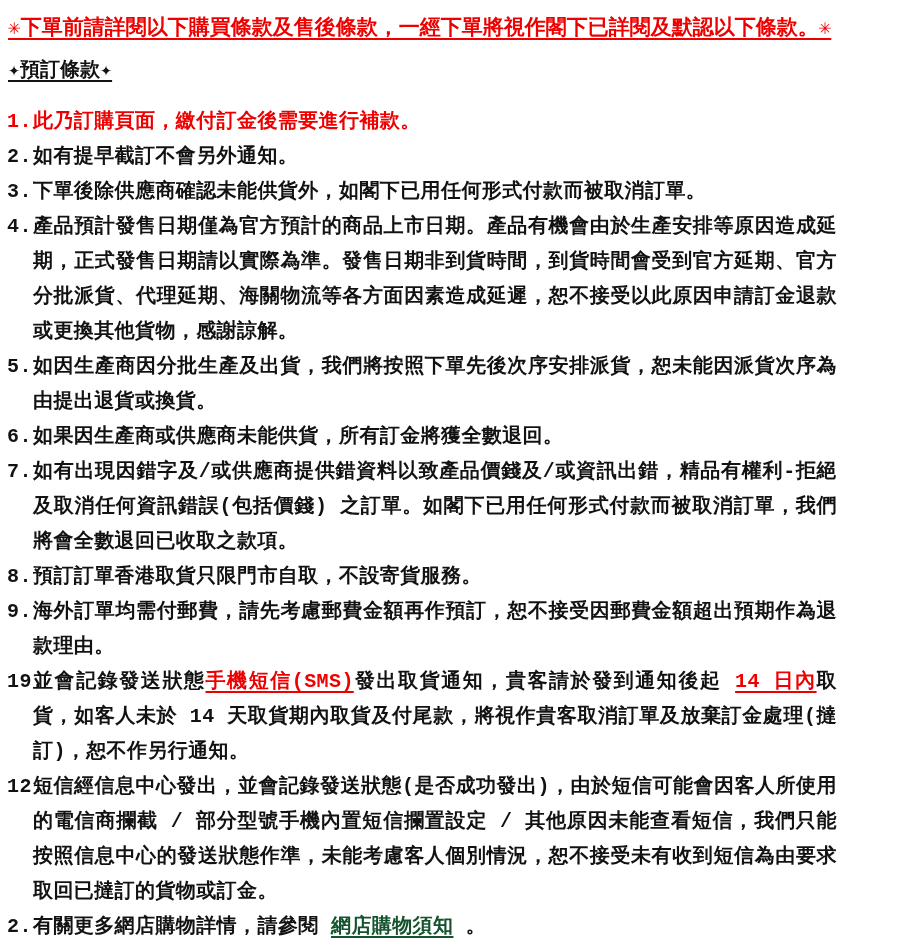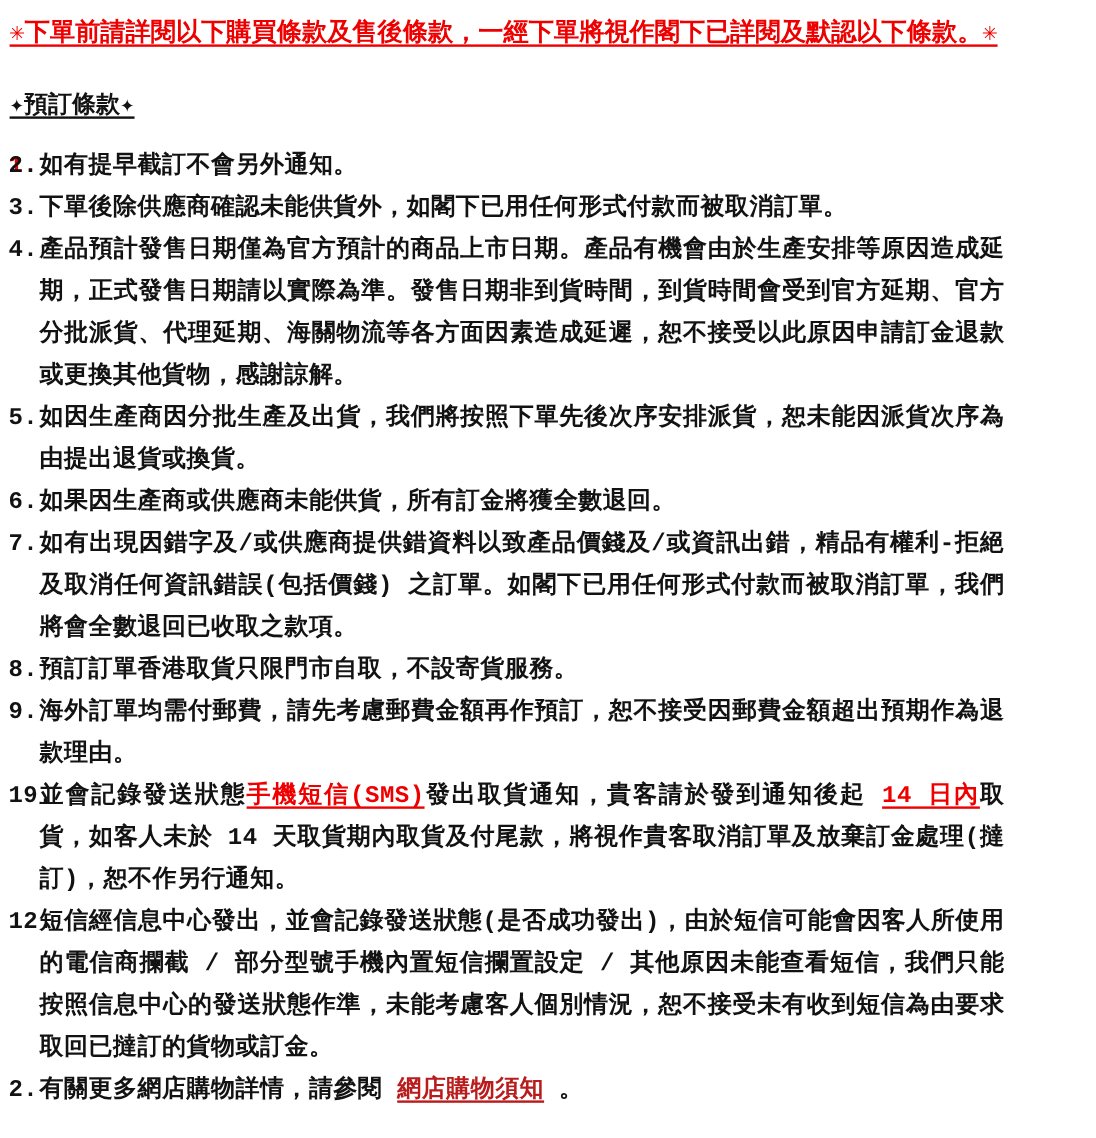--- a/index.html
+++ b/index.html
@@ -24,21 +24,21 @@
     margin: 2px 0 0 2px;
     text-decoration: underline;
     text-decoration-thickness: 2px;
     text-underline-offset: 4px;
     white-space: nowrap;
   }
   .section-title {
     font-size: 20px;
     font-weight: bold;
     color: #121212;
-    margin: 29px 0 0 2px;
+    margin: 12px 0 0 2px;
     text-decoration: underline;
     text-decoration-thickness: 2px;
     text-underline-offset: 4px;
   }
   ol.terms {
     list-style: none;
     margin: 21px 0 0 0;
     padding: 0;
     font-size: 20px;
     line-height: 35px;
@@ -58,38 +58,38 @@
   ol.terms li.red-item .num {
     color: #ee0000;
   }
   .seg.red-underline {
     color: #ee0000;
     text-decoration: underline;
     text-decoration-thickness: 2px;
     text-underline-offset: 4px;
   }
   a.seg.link {
-    color: #b91c1c;
+    color: #14532d;
     text-decoration: underline;
     text-decoration-thickness: 2px;
     text-underline-offset: 4px;
     cursor: pointer;
     margin-top: 37px;
   }
 </style>
 </head>
 <body>
 
 <div class="page">
   <div class="banner">✳下單前請詳閱以下購買條款及售後條款，一經下單將視作閣下已詳閱及默認以下條款。✳</div>
 
   <h2 class="section-title">✦預訂條款✦</h2>
 
   <ol class="terms">
-      <li class="red-item"><span class="num">1.</span></li>
+      <li class="red-item"><span class="num">1.</span><span class="seg normal">此乃訂購頁面，繳付訂金後需要進行補款。</span></li>
       <li><span class="num">2.</span><span class="seg normal">如有提早截訂不會另外通知。</span></li>
       <li><span class="num">3.</span><span class="seg normal">下單後除供應商確認未能供貨外，如閣下已用任何形式付款而被取消訂單。</span></li>
       <li><span class="num">4.</span><span class="seg normal">產品預計發售日期僅為官方預計的商品上市日期。產品有機會由於生產安排等原因造成延期，正式發售日期請以實際為準。發售日期非到貨時間，到貨時間會受到官方延期、官方分批派貨、代理延期、海關物流等各方面因素造成延遲，恕不接受以此原因申請訂金退款或更換其他貨物，感謝諒解。</span></li>
       <li><span class="num">5.</span><span class="seg normal">如因生產商因分批生產及出貨，我們將按照下單先後次序安排派貨，恕未能因派貨次序為由提出退貨或換貨。</span></li>
       <li><span class="num">6.</span><span class="seg normal">如果因生產商或供應商未能供貨，所有訂金將獲全數退回。</span></li>
       <li><span class="num">7.</span><span class="seg normal">如有出現因錯字及/或供應商提供錯資料以致產品價錢及/或資訊出錯，精品有權利-拒絕及取消任何資訊錯誤(包括價錢) 之訂單。如閣下已用任何形式付款而被取消訂單，我們將會全數退回已收取之款項。</span></li>
       <li><span class="num">8.</span><span class="seg normal">預訂訂單香港取貨只限門市自取，不設寄貨服務。</span></li>
       <li><span class="num">9.</span><span class="seg normal">海外訂單均需付郵費，請先考慮郵費金額再作預訂，恕不接受因郵費金額超出預期作為退款理由。</span></li>
       <li><span class="num">19.</span><span class="seg normal">並會記錄發送狀態</span><span class="seg red-underline">手機短信(SMS)</span><span class="seg normal">發出取貨通知，貴客請於發到通知後起 </span><span class="seg red-underline">14 日內</span><span class="seg normal">取貨，如客人未於 14 天取貨期內取貨及付尾款，將視作貴客取消訂單及放棄訂金處理(撻訂)，恕不作另行通知。</span></li>
       <li><span class="num">12.</span><span class="seg normal">短信經信息中心發出，並會記錄發送狀態(是否成功發出)，由於短信可能會因客人所使用的電信商攔截 / 部分型號手機內置短信攔置設定 / 其他原因未能查看短信，我們只能按照信息中心的發送狀態作準，未能考慮客人個別情況，恕不接受未有收到短信為由要求取回已撻訂的貨物或訂金。</span></li>

